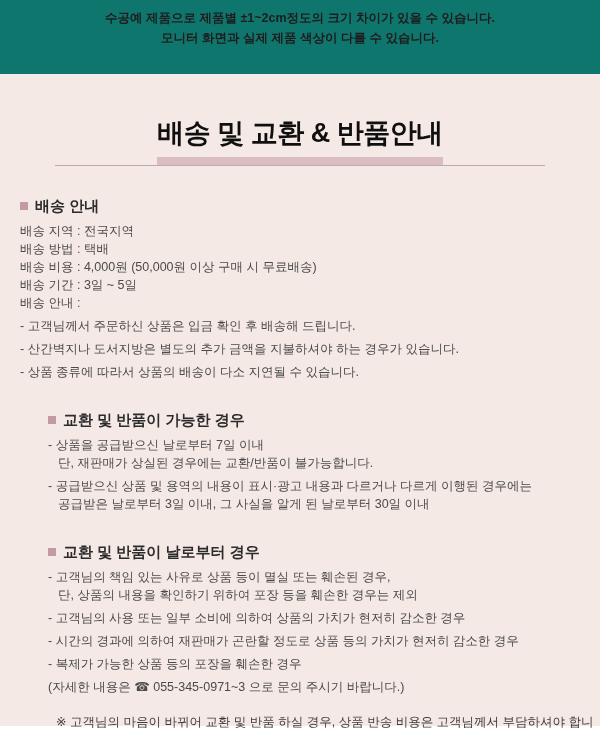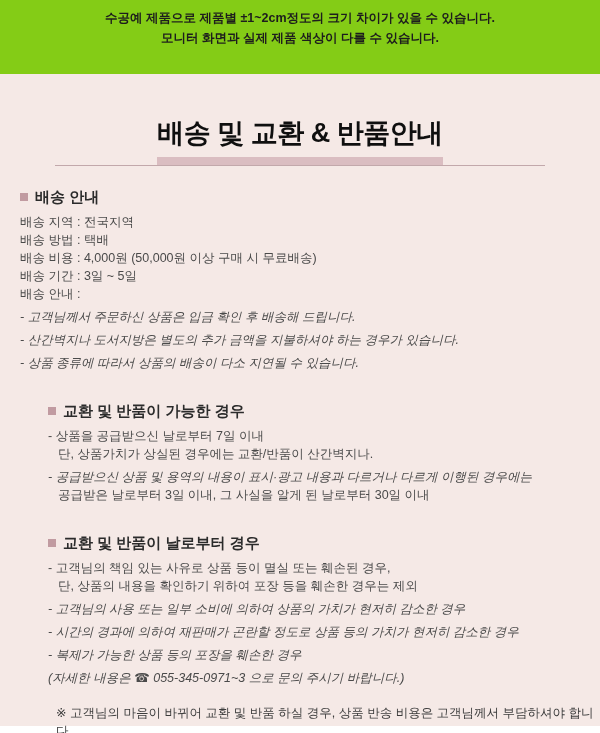--- a/index.html
+++ b/index.html
@@ -8,21 +8,21 @@
     font-family: "Liberation Sans", "DejaVu Sans", sans-serif;
     background: #ffffff;
   }
   .page { position: relative; width: 600px; height: 733px; overflow: hidden; }
 
   
   .disclaimer {
     height: 74px; box-sizing: border-box; padding-top: 8px;
     text-align: center;
     font-size: 12.5px; font-weight: 700; color: #1d1d1d; line-height: 20px;
-    background: #84cc16;
+    background: #0f766e;
   }
   .disclaimer p { margin: 0; }
 
   
   .banner {
     height: 652px; box-sizing: border-box;
     background: #f5e9e6;
   }
   .title {
     margin: 0; padding-top: 46px;
@@ -35,34 +35,34 @@
     position: absolute; left: 50%; transform: translateX(-50%);
     bottom: 1px; width: 286px; height: 8px;
     background: #dabdc1;
   }
   .thin-line {
     position: absolute; left: 55px; right: 55px; bottom: 0; height: 1px;
     background: #c2a8ab;
   }
 
   section { margin: 0; padding: 0 36px 0 48px; }
-  .sec1 { margin-top: 21px; padding-left: 20px; }
+  .sec1 { margin-top: 30px; padding-left: 20px; }
   .sec2, .sec3 { margin-top: 29px; }
 
   .sec-head {
     margin: 0 0 7px 0;
     font-size: 15px; font-weight: 700; color: #2b2b2b; line-height: 19px;
   }
   .bullet {
     display: inline-block; width: 8px; height: 8px;
     background: #c19ba1; margin-right: 7px; vertical-align: 1px;
   }
 
   .ln { font-size: 12.5px; color: #4a4a4a; line-height: 18px; }
-  .ln.sp { margin-top: 5px; font-style: italic; }
+  .ln.sp { margin-top: 5px; }
   .ln.cont { margin-left: 10px; }
 
   .footer-note { margin-top: 17px; padding-left: 56px; }
   .footer-note .ln { color: #3c3c3c; }
 </style>
 </head>
 <body>
 
 <div class="page">
 
@@ -88,21 +88,21 @@
       <div class="ln">배송 기간 : 3일 ~ 5일</div>
       <div class="ln">배송 안내 :</div>
       <div class="ln sp">- 고객님께서 주문하신 상품은 입금 확인 후 배송해 드립니다.</div>
       <div class="ln sp">- 산간벽지나 도서지방은 별도의 추가 금액을 지불하셔야 하는 경우가 있습니다.</div>
       <div class="ln sp">- 상품 종류에 따라서 상품의 배송이 다소 지연될 수 있습니다.</div>
     </section>
 
     <section class="sec2">
       <h2 class="sec-head"><span class="bullet"></span><span>교환 및 반품이 가능한 경우</span></h2>
       <div class="ln">- 상품을 공급받으신 날로부터 7일 이내</div>
-      <div class="ln cont">단, 상품가치가 상실된 경우에는 교환/반품이 산간벽지나.</div>
+      <div class="ln cont">단, 재판매가 상실된 경우에는 교환/반품이 불가능합니다.</div>
       <div class="ln sp">- 공급받으신 상품 및 용역의 내용이 표시·광고 내용과 다르거나 다르게 이행된 경우에는</div>
       <div class="ln cont">공급받은 날로부터 3일 이내, 그 사실을 알게 된 날로부터 30일 이내</div>
     </section>
 
     <section class="sec3">
       <h2 class="sec-head"><span class="bullet"></span><span>교환 및 반품이 날로부터 경우</span></h2>
       <div class="ln">- 고객님의 책임 있는 사유로 상품 등이 멸실 또는 훼손된 경우,</div>
       <div class="ln cont">단, 상품의 내용을 확인하기 위하여 포장 등을 훼손한 경우는 제외</div>
       <div class="ln sp">- 고객님의 사용 또는 일부 소비에 의하여 상품의 가치가 현저히 감소한 경우</div>
       <div class="ln sp">- 시간의 경과에 의하여 재판매가 곤란할 정도로 상품 등의 가치가 현저히 감소한 경우</div>

